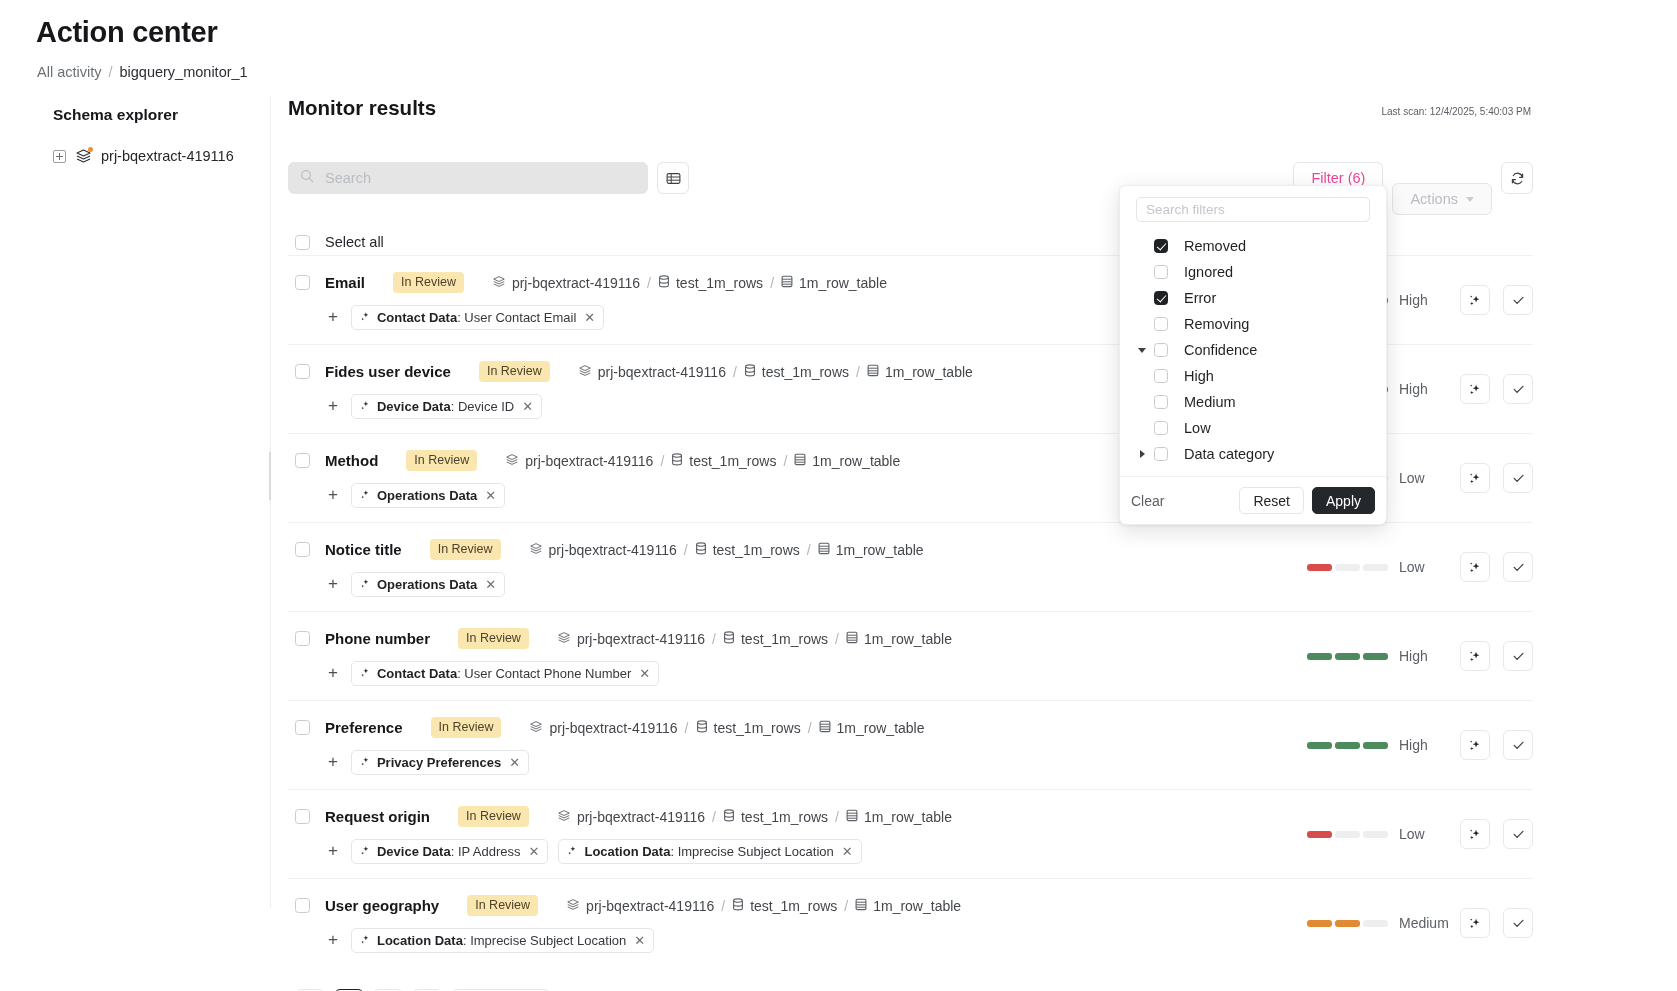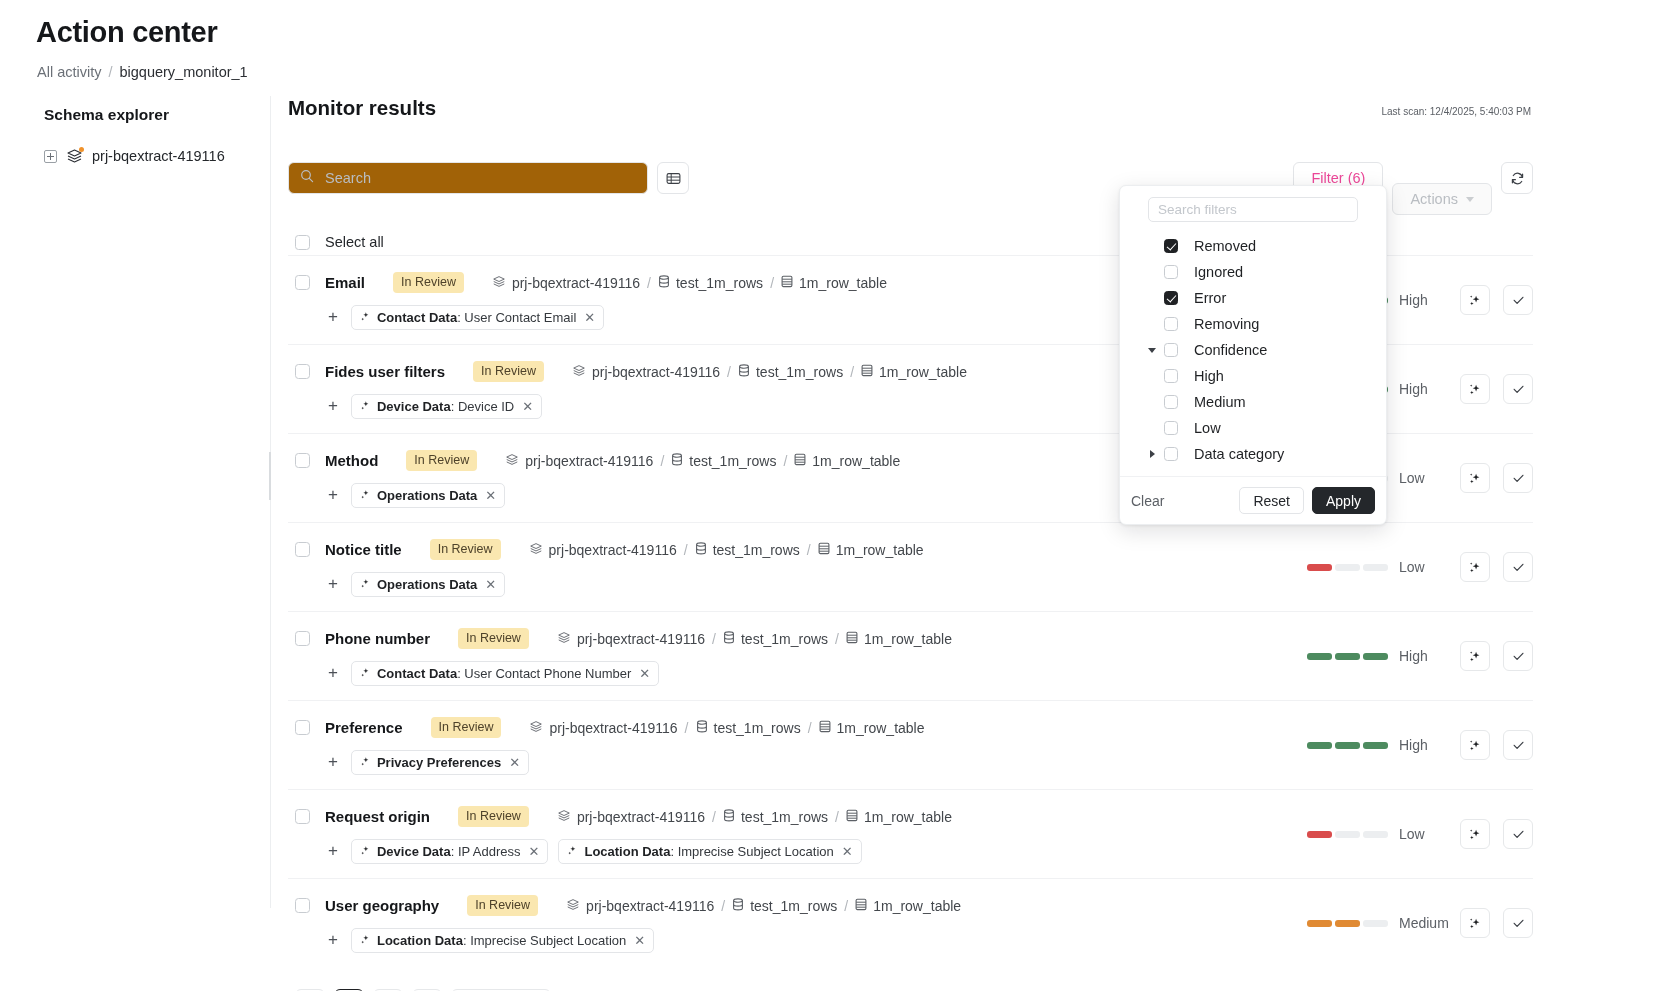--- a/index.html
+++ b/index.html
@@ -23,21 +23,21 @@
     position: absolute; left: 37px; top: 64px;
     font-size: 14.5px; color: #5c6066;
     display: flex; align-items: center; gap: 7px;
   }
   .breadcrumb .crumb-sep { color: #b2b6bb; }
   .breadcrumb .crumb-current { color: #2b2e33; }
   .breadcrumb .crumb-link { color: #6b7077; }
 
   
   .sidebar {
-    position: absolute; left: 7px; top: 96px;
+    position: absolute; left: 16px; top: 96px;
     width: 270px; height: 812px;
     padding: 0 0 0 37px;
   }
   .sidebar-title {
     font-size: 15.5px; font-weight: 700; color: #15171a;
     margin-top: 10px;
   }
   .tree-row {
     display: flex; align-items: center; gap: 9px;
     margin-top: 24px; font-size: 14.5px; color: #24272b;
@@ -75,21 +75,21 @@
   }
   .main-title { font-size: 20.5px; font-weight: 700; color: #15171a; }
   .last-scan { font-size: 10px; color: #5c6066; }
 
   
   .toolbar {
     margin-top: 21px; display: flex; align-items: center; gap: 9px;
   }
   .search-wrap {
     width: 360px; height: 32px; border: 1px solid #e3e5e8; border-radius: 6px;
-    display: flex; align-items: center; gap: 9px; padding: 0 11px; background: #a16207;
+    display: flex; align-items: center; gap: 9px; padding: 0 11px; background: #e5e5e5;
   }
   .search-wrap input {
     border: 0; outline: 0; font-size: 14.5px; color: #24272b;
     font-family: inherit; width: 100%; background: transparent;
   }
   .search-wrap input::placeholder { color: #b9bdc2; }
   .icon-btn {
     width: 32px; height: 32px; border: 1px solid #e3e5e8; border-radius: 6px;
     background: #fff; display: flex; align-items: center; justify-content: center;
     cursor: pointer;
@@ -183,28 +183,28 @@
   .pg.arrow { color: #8b9097; }
   .pg.size { gap: 8px; padding: 0 12px; align-items: center; }
 
   
   .popover {
     position: absolute; left: 1119px; top: 185px; width: 268px;
     background: #fff; border: 1px solid #eceef0; border-radius: 7px;
     box-shadow: 0 6px 22px rgba(16,18,20,.13), 0 1px 3px rgba(16,18,20,.07);
     z-index: 40;
   }
-  .pop-search { padding: 11px 28px 4px; }
+  .pop-search { padding: 11px 16px 4px; }
   .pop-search input {
     width: 100%; height: 25px; border: 1px solid #e3e5e8; border-radius: 5px;
     padding: 0 9px; font-size: 13.5px; font-family: inherit; color: #24272b;
     outline: none; background: #fff;
   }
   .pop-search input::placeholder { color: #c3c7cc; }
-  .pop-list { padding: 7px 12px 9px; }
+  .pop-list { padding: 7px 2px 9px; }
   .pop-item {
     display: flex; align-items: center; height: 26px;
     font-size: 14.5px; color: #1f2124; cursor: pointer;
   }
   .pop-item .arrow-slot { width: 24px; display: flex; justify-content: center; }
   .pop-item.lvl0 { padding-left: 8px; }
   .pop-item.lvl1 { padding-left: 32px; }
   .pop-item .cb { width: 14px; height: 14px; }
   .pop-item .lbl { margin-left: 16px; }
   .tri-down { width: 0; height: 0; border-left: 4px solid transparent;
@@ -374,21 +374,21 @@
               <svg width="15" height="15" viewBox="0 0 16 16" fill="none">
                 <path d="M3.4 7.8l3.1 3.2 6.2-6.4" stroke="#3c4046" stroke-width="1.3" stroke-linecap="round" stroke-linejoin="round"></path>
               </svg>
             </span>
           </div>
         </div>
         <div class="row">
           <span class="cb"></span>
           <div class="row-body">
             <div class="row-line1">
-              <span class="row-name">Fides user filters</span>
+              <span class="row-name">Fides user device</span>
               <span class="pill-review">In Review</span>
               <span class="path">
                 <span class="seg">
                   <span><svg width="14" height="13" viewBox="0 0 17 16" fill="none">
                       <path d="M8.5 2 L15 5 L8.5 8 L2 5 Z" stroke="#5c6066" stroke-width="1.1" stroke-linejoin="round"></path>
                       <path d="M2 8 L8.5 11 L15 8" stroke="#5c6066" stroke-width="1.1" stroke-linejoin="round"></path>
                       <path d="M2 11 L8.5 14 L15 11" stroke="#5c6066" stroke-width="1.1" stroke-linejoin="round"></path>
                     </svg></span>
                   <span>prj-bqextract-419116</span>
                 </span>

